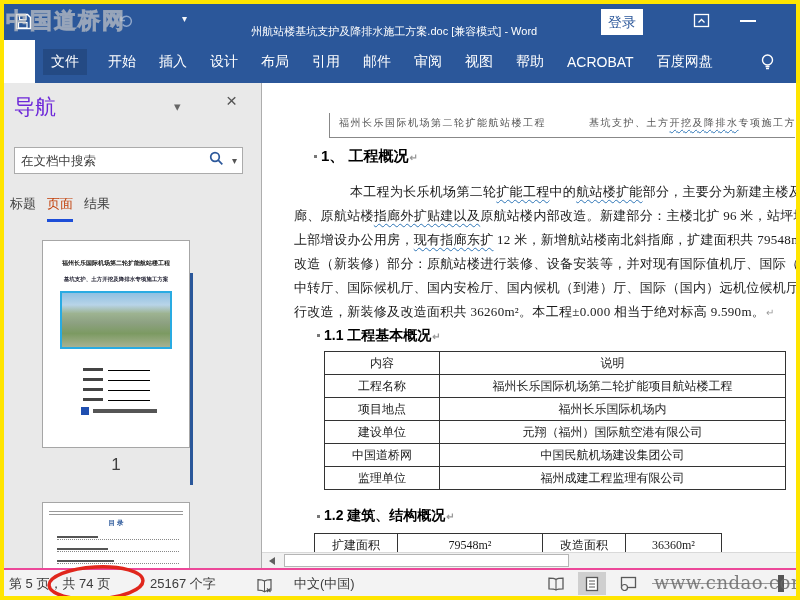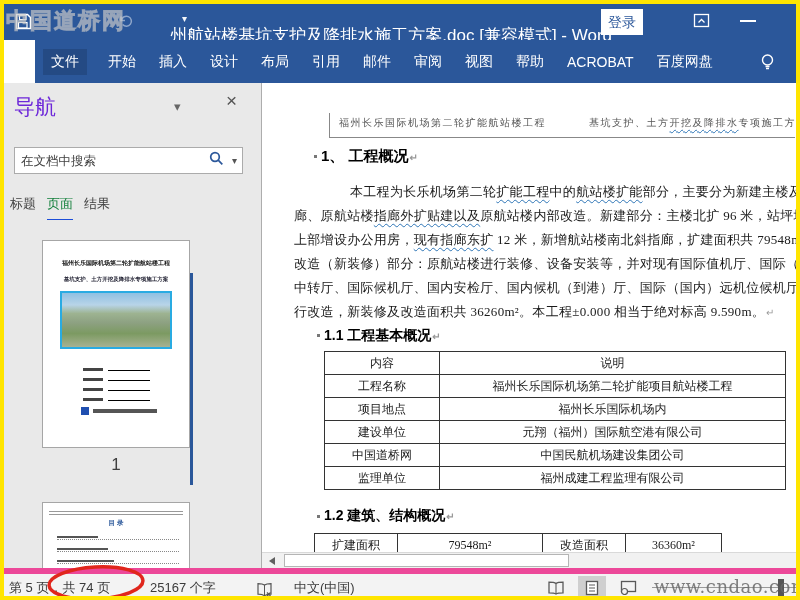--- a/index.html
+++ b/index.html
@@ -14,21 +14,21 @@
     position:absolute;left:2px;top:2px;font-size:22px;font-weight:bold;letter-spacing:2px;
     color:rgba(215,215,215,0.12);-webkit-text-stroke:1px rgba(200,200,200,0.65);
     white-space:nowrap;pointer-events:none;z-index:5;
   }
   .qat{position:absolute;left:10px;top:8px;display:flex;align-items:center;}
   .qat .icon-btn{margin-right:6px;}
   .undo-wrap{position:absolute;left:112px;top:8px;opacity:.55;}
   .qat-caret{position:absolute;left:178px;top:9px;color:rgba(255,255,255,.95);font-size:10px;}
   .doc-title{
     position:absolute;left:50%;top:20px;transform:translateX(-52%);
-    color:#fff;font-size:17px;white-space:nowrap;
+    color:#fff;font-size:11px;white-space:nowrap;
   }
   .signin{
     position:absolute;left:597px;top:5px;width:42px;height:26px;background:#fff;border:none;
     color:#2B579A;font-size:14px;line-height:26px;text-align:center;padding:0;cursor:pointer;
     font-family:inherit;
   }
   .ribbon-opts{position:absolute;left:689px;top:9px;}
   .min-btn{position:absolute;left:736px;top:16px;width:16px;height:2px;background:#fff;}
   
   .tabsrow{
@@ -54,21 +54,21 @@
   }
   .nav-search input{
     flex:1;border:none;outline:none;font-size:12.5px;padding-left:6px;background:transparent;
     font-family:inherit;color:#333;min-width:0;
   }
   .nav-search input::placeholder{color:#3f3f3f;opacity:1;}
   .search-mag{flex:none;margin-right:8px;cursor:pointer;}
   .search-caret{flex:none;margin-right:5px;color:#555;font-size:10px;cursor:pointer;}
   .nav-tabs{position:absolute;left:6px;top:112px;display:flex;gap:11px;font-size:13px;}
   .ntab{color:#3f3f3f;padding-bottom:6px;cursor:pointer;}
-  .ntab.active{color:#15803d;border-bottom:1px solid #1d4ed8;font-family:Liberation Mono, monospace;}
+  .ntab.active{color:#c2410c;border-bottom:3px solid #1d4ed8;font-family:Liberation Mono, monospace;}
   .thumb{
     position:absolute;left:38px;width:148px;background:#fff;border:1px solid #A6A6A6;
     box-sizing:border-box;cursor:pointer;
   }
   .thumb1{top:157px;height:208px;}
   .thumb2{top:419px;height:120px;}
   .t1-line1{margin-top:18px;text-align:center;font-size:6px;font-weight:bold;color:#111;
     white-space:nowrap;overflow:hidden;}
   .t1-line2{margin-top:8px;text-align:center;font-size:5.5px;font-weight:bold;color:#223;
     white-space:nowrap;overflow:hidden;}
@@ -110,21 +110,21 @@
   
   .hscroll{position:absolute;left:0;bottom:0;width:100%;height:16px;background:#F1F1F1;
     border-top:1px solid #D9D9D9;box-sizing:border-box;}
   .hs-left{position:absolute;left:2px;top:2px;width:16px;height:12px;background:#F1F1F1;cursor:pointer;}
   .hs-left::after{content:"";position:absolute;left:5px;top:2px;border-right:6px solid #606060;
     border-top:4px solid transparent;border-bottom:4px solid transparent;}
   .hs-thumb{position:absolute;left:22px;top:1px;width:285px;height:13px;background:#fff;
     border:1px solid #B5B5B5;box-sizing:border-box;cursor:grab;}
   
   .statusbar{position:absolute;left:0;top:564px;width:792px;height:28px;background:#F3F3F3;
-    border-top:6px solid #ec4899;box-sizing:border-box;font-size:13px;color:#3b3b3b;}
+    border-top:2px solid #ec4899;box-sizing:border-box;font-size:13px;color:#3b3b3b;}
   .sb-item{position:absolute;top:0;line-height:27px;cursor:pointer;}
   .view-icons{position:absolute;left:538px;top:2px;display:flex;gap:8px;}
   .vi{width:28px;height:23px;display:flex;align-items:center;justify-content:center;cursor:pointer;}
   .vi.sel{background:#CFCFCF;}
   .zoom-line{position:absolute;left:648px;top:13px;width:146px;height:1px;background:#9a9a9a;}
   .zoom-handle{position:absolute;left:774px;top:5px;width:6px;height:17px;background:#555;}
   .wm-bottom{position:absolute;left:650px;top:2px;font-family:"DejaVu Serif",serif;
     font-size:18px;color:rgba(105,105,105,0.85);letter-spacing:0.5px;pointer-events:none;}
   .red-ellipse{position:absolute;left:40px;top:558px;z-index:20;pointer-events:none;}
 </style>

